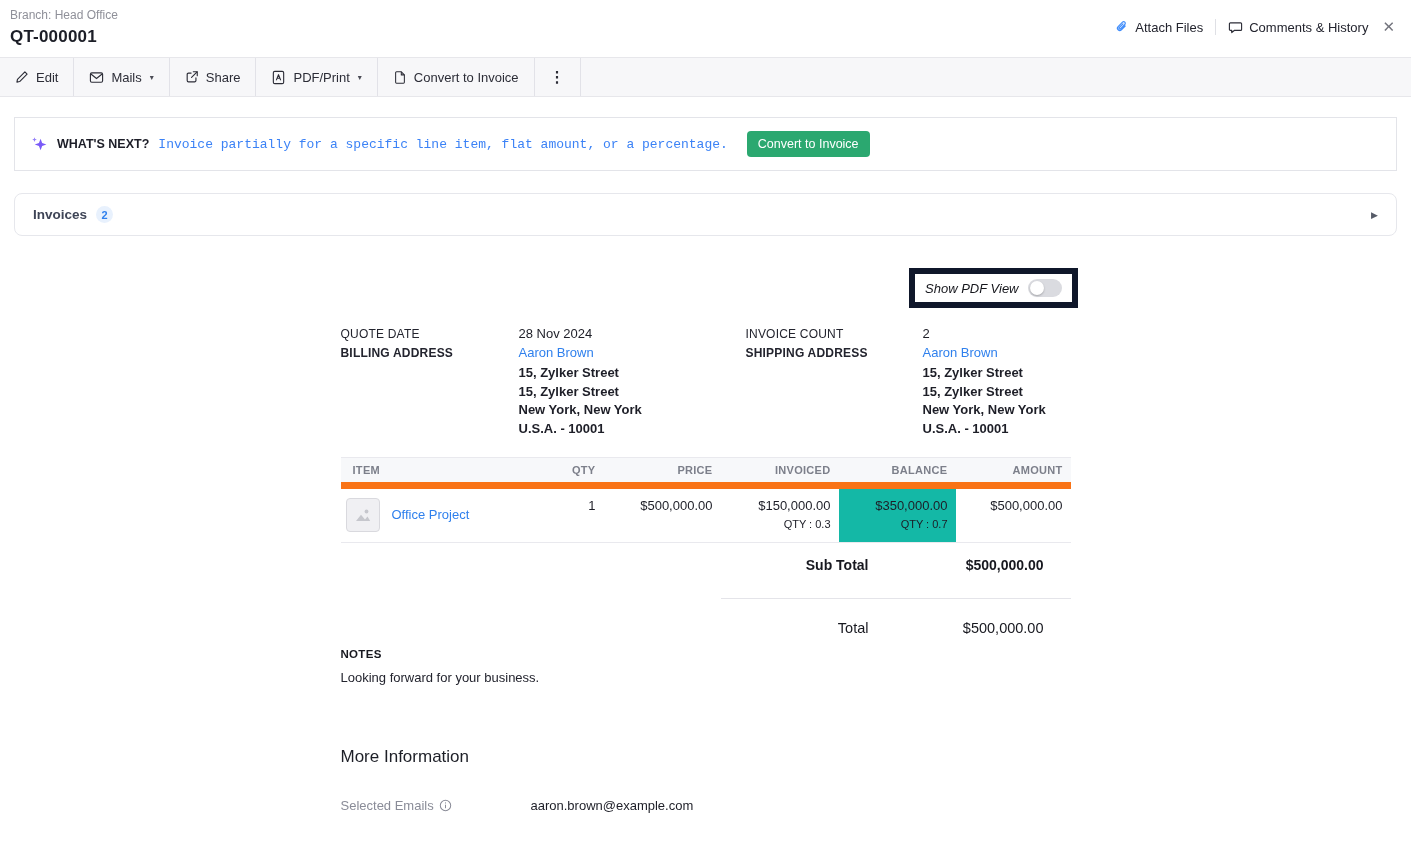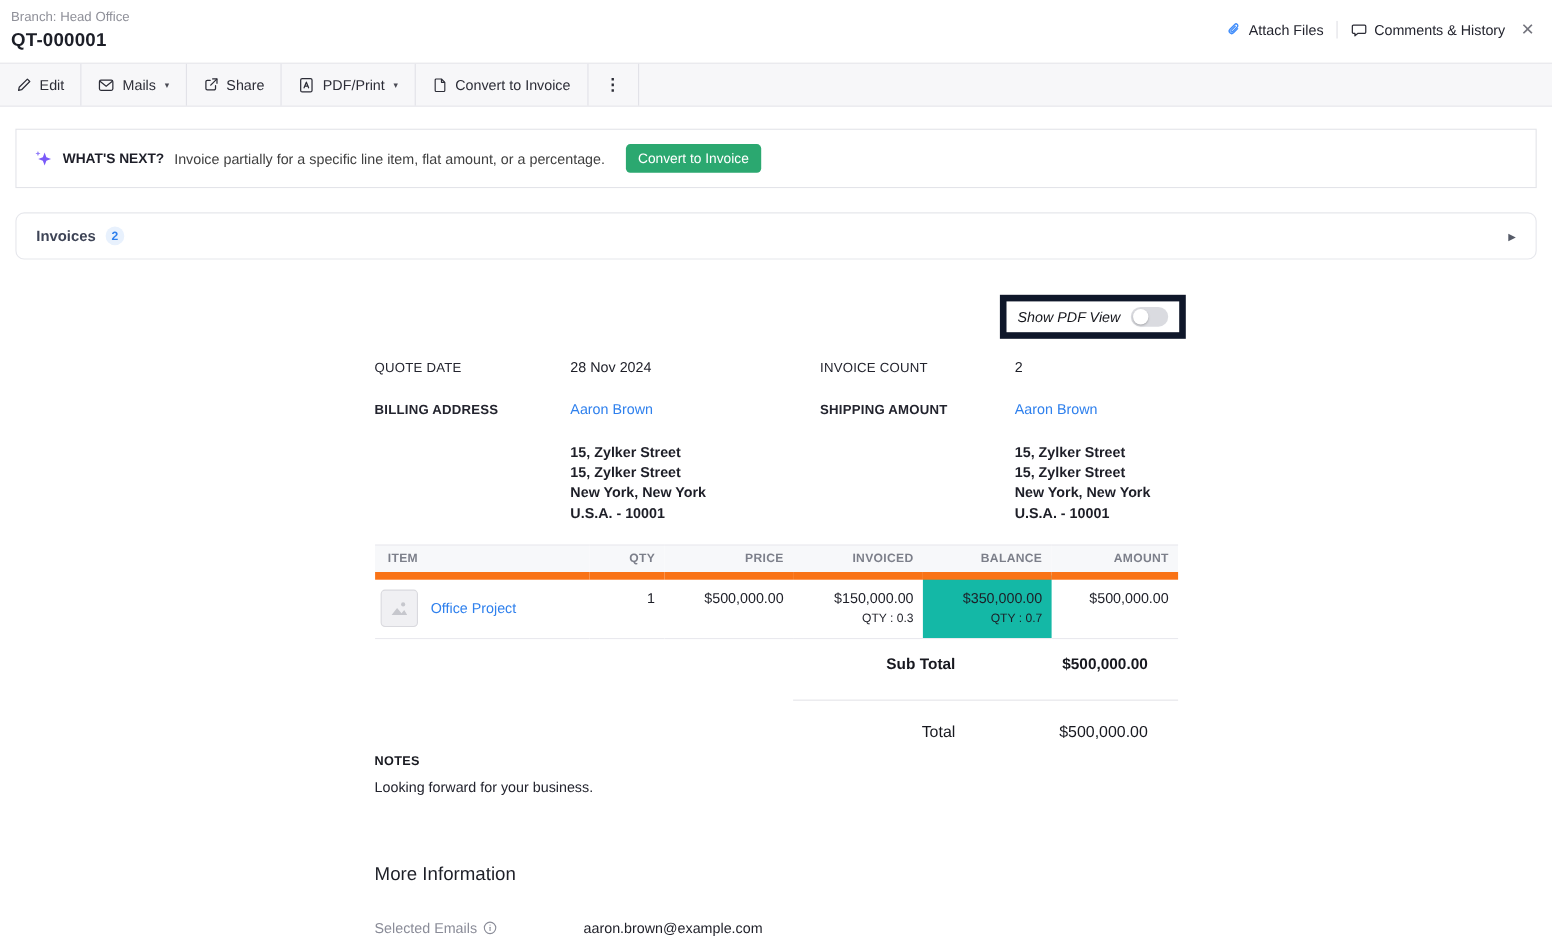--- a/index.html
+++ b/index.html
@@ -16,36 +16,36 @@
   .vsep { width:1px; height:16px; background:#dfe0e5; }
   .close-x { font-size:15px; color:#73747d; cursor:pointer; padding:0 2px; }
   
   .toolbar { height:40px; background:#f7f7f9; border-top:1px solid #e7e7eb; border-bottom:1px solid #e7e7eb; display:flex; align-items:stretch; }
   .tb-btn { display:flex; align-items:center; gap:7px; padding:0 15px; border-right:1px solid #e2e2e8; font-size:13px; color:#2c2d37; cursor:pointer; background:transparent; }
   .tb-btn .caret { font-size:8px; color:#4a4b55; margin-left:1px; }
   .tb-more { padding:0 15px; font-weight:700; font-size:15px; letter-spacing:0; }
   
   .banner { margin:20px 14px 0; border:1px solid #e3e4e9; border-radius:0; background:#fff; padding:13px 16px; display:flex; align-items:center; gap:9px; }
   .banner-title { font-size:12.5px; font-weight:700; color:#1d1e28; }
-  .banner-msg { font-size:13px; color:#404040; }
+  .banner-msg { font-size:13px; color:#3b82f6;font-family:Liberation Mono, monospace; }
   .green-btn { margin-left:10px; background:#2ba870; color:#fff; font-size:12.5px; padding:6px 11px; border:none; border-radius:4px; cursor:pointer; font-family:inherit; }
   
   .invoices-panel { margin:22px 14px 0; border:1px solid #e6e7ec; border-radius:8px; padding:12px 18px; display:flex; align-items:center; justify-content:space-between; cursor:pointer; }
   .inv-left { display:flex; align-items:center; gap:9px; }
   .inv-label { font-size:13.5px; font-weight:700; color:#3e4456; }
   .inv-badge { width:17px; height:17px; border-radius:50%; background:#e8f1fd; color:#2f80ed; font-size:11px; font-weight:600; display:flex; align-items:center; justify-content:center; }
   .chevron-right { font-size:9px; color:#565b68; }
   
   .quote-wrapper { width:730px; margin:0 auto; }
   .pdf-toggle-row { margin-top:32px; display:flex; justify-content:flex-end; margin-right:-7px; }
   .pdf-toggle-box { border:6px solid #0f172a; background:#fff; padding:5px 10px; display:flex; align-items:center; gap:9px; }
   .pdf-toggle-label { font-style:italic; font-size:13px; color:#15161c; }
   .toggle { width:34px; height:18px; border-radius:9px; background:#dadbe0; position:relative; cursor:pointer; }
   .toggle .knob { position:absolute; left:2px; top:2px; width:14px; height:14px; border-radius:50%; background:#fff; box-shadow:0 1px 2px rgba(0,0,0,.25); }
-  .fields-grid { margin-top:18px; display:grid; grid-template-columns:178px 227px 177px 148px; row-gap:23px; }
+  .fields-grid { margin-top:18px; display:grid; grid-template-columns:178px 227px 177px 148px; row-gap:4px; }
   .f-label { font-size:12px; color:#23242e; letter-spacing:.2px; padding-top:1px; }
   .f-label.bold { font-weight:700; }
   .f-value { font-size:13px; color:#1d1e27; }
   .link { color:#2f80ed; cursor:pointer; text-decoration:none; }
   .addr { font-size:13px; font-weight:700; color:#1d1e27; line-height:18.7px; }
   
   table.items { width:730px; margin-top:18px; border-collapse:collapse; }
   table.items thead tr { background:#f7f8fa; }
   table.items th { font-size:11px; color:#7c7f8a; font-weight:600; letter-spacing:.3px; padding:6px 8px; text-align:right; border-top:1px solid #e9e9ee; border-bottom:7px solid #f97316; }
   table.items th.c-item { text-align:left; padding-left:12px; }
@@ -189,21 +189,21 @@
   </div>
 
   <div class="fields-grid">
     <div class="f-label">QUOTE DATE</div>
     <div class="f-value">28 Nov 2024</div>
     <div class="f-label">INVOICE COUNT</div>
     <div class="f-value">2</div>
 
     <div class="f-label bold">BILLING ADDRESS</div>
     <div class="f-value"><a class="link">Aaron Brown</a></div>
-    <div class="f-label bold">SHIPPING AMOUNT</div>
+    <div class="f-label bold">SHIPPING ADDRESS</div>
     <div class="f-value"><a class="link">Aaron Brown</a></div>
 
     <div></div>
     <div class="addr">
       <div>15, Zylker Street</div>
       <div>15, Zylker Street</div>
       <div>New York, New York</div>
       <div>U.S.A. - 10001</div>
     </div>
     <div></div>

